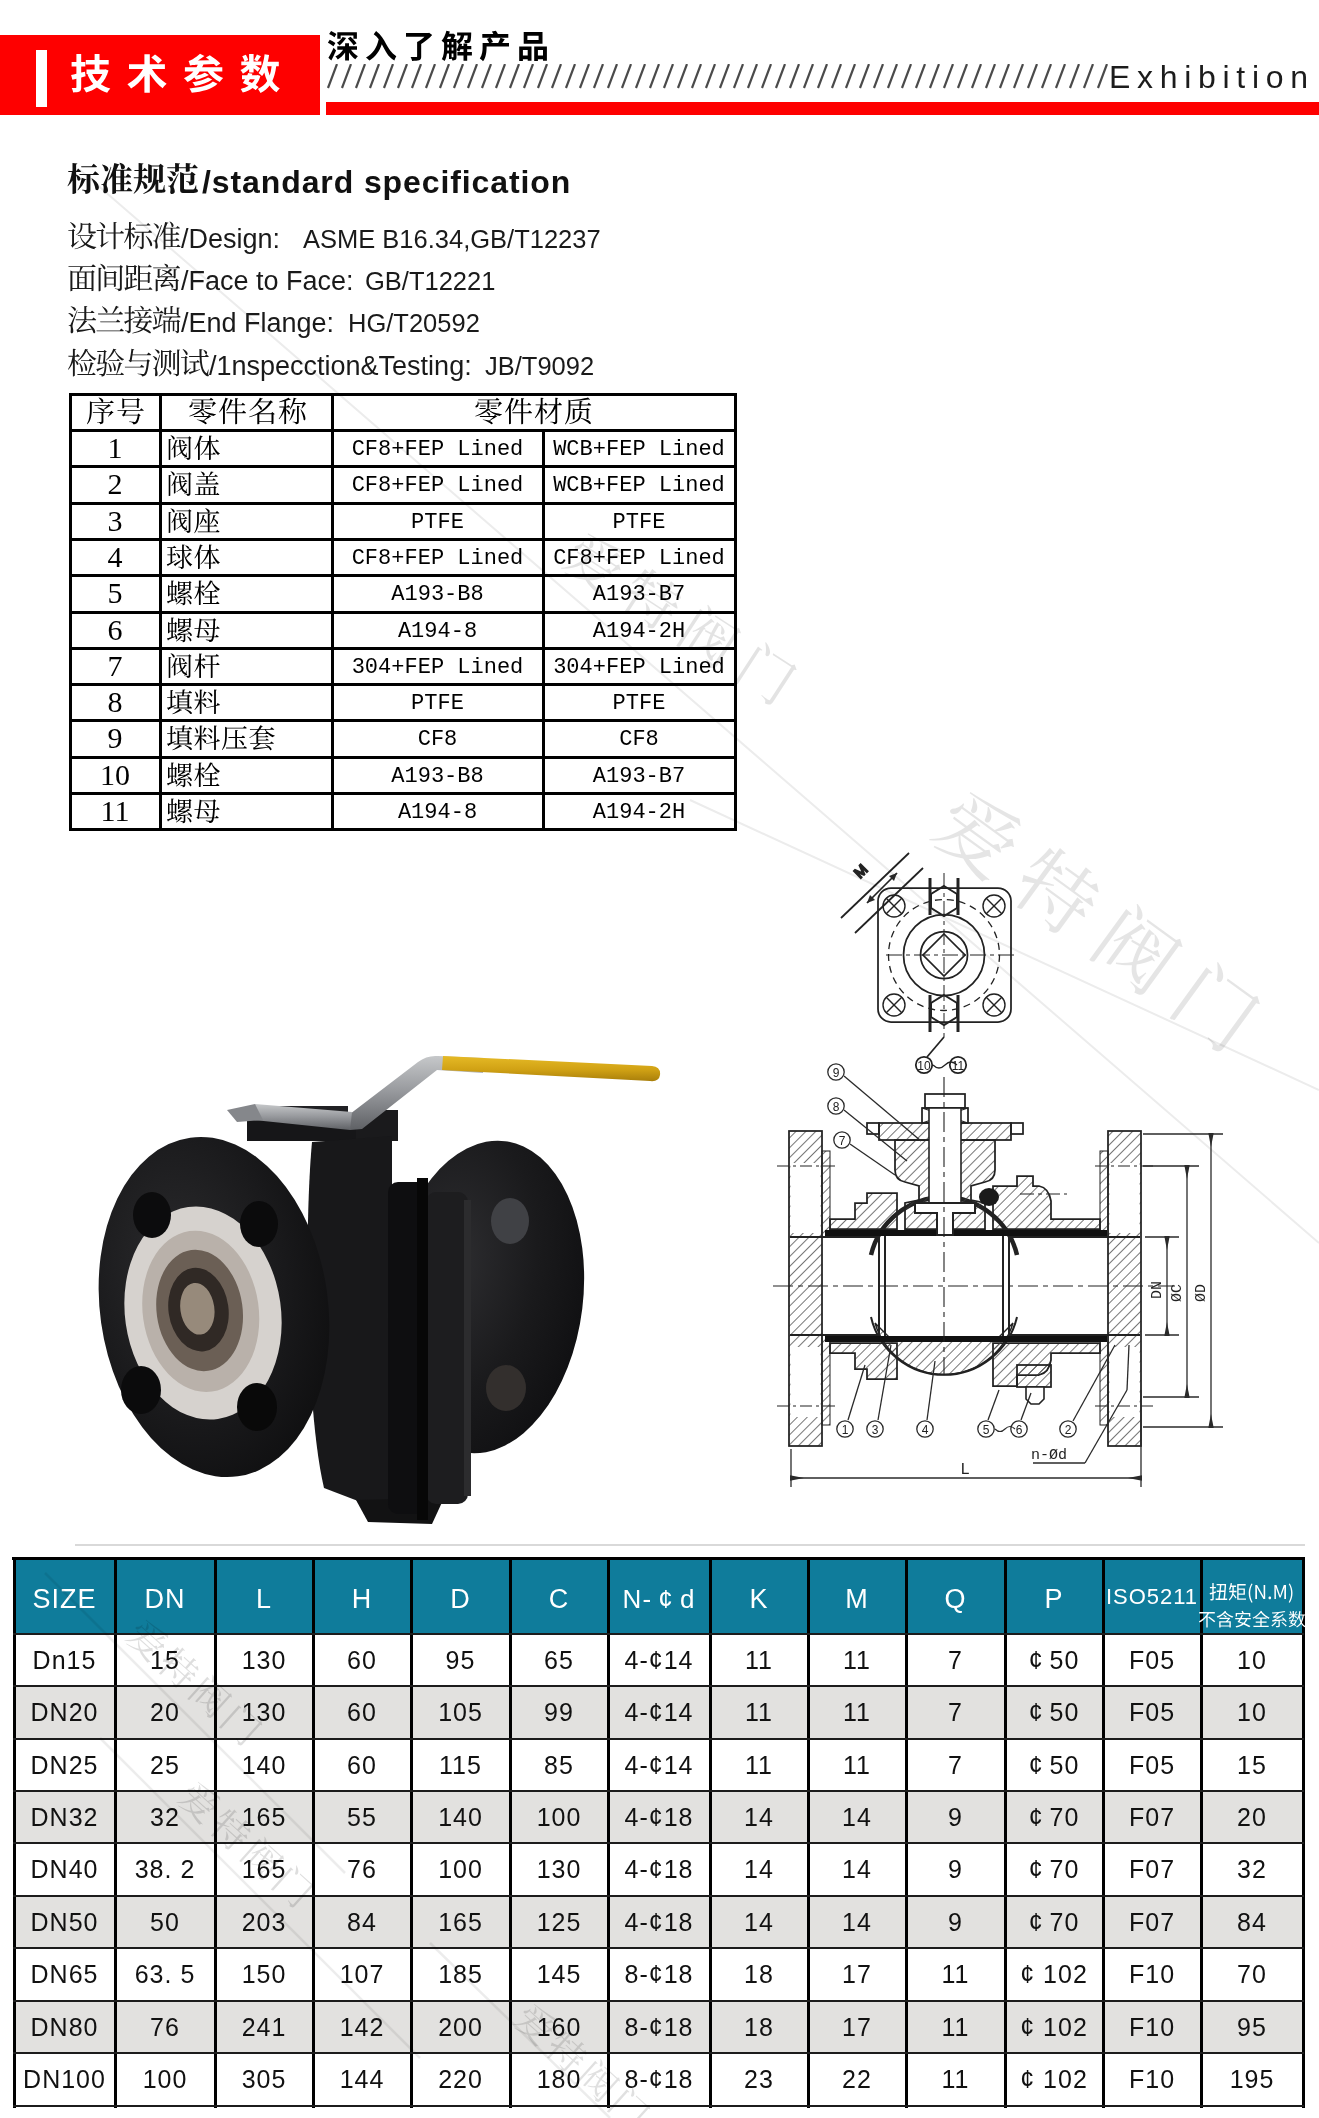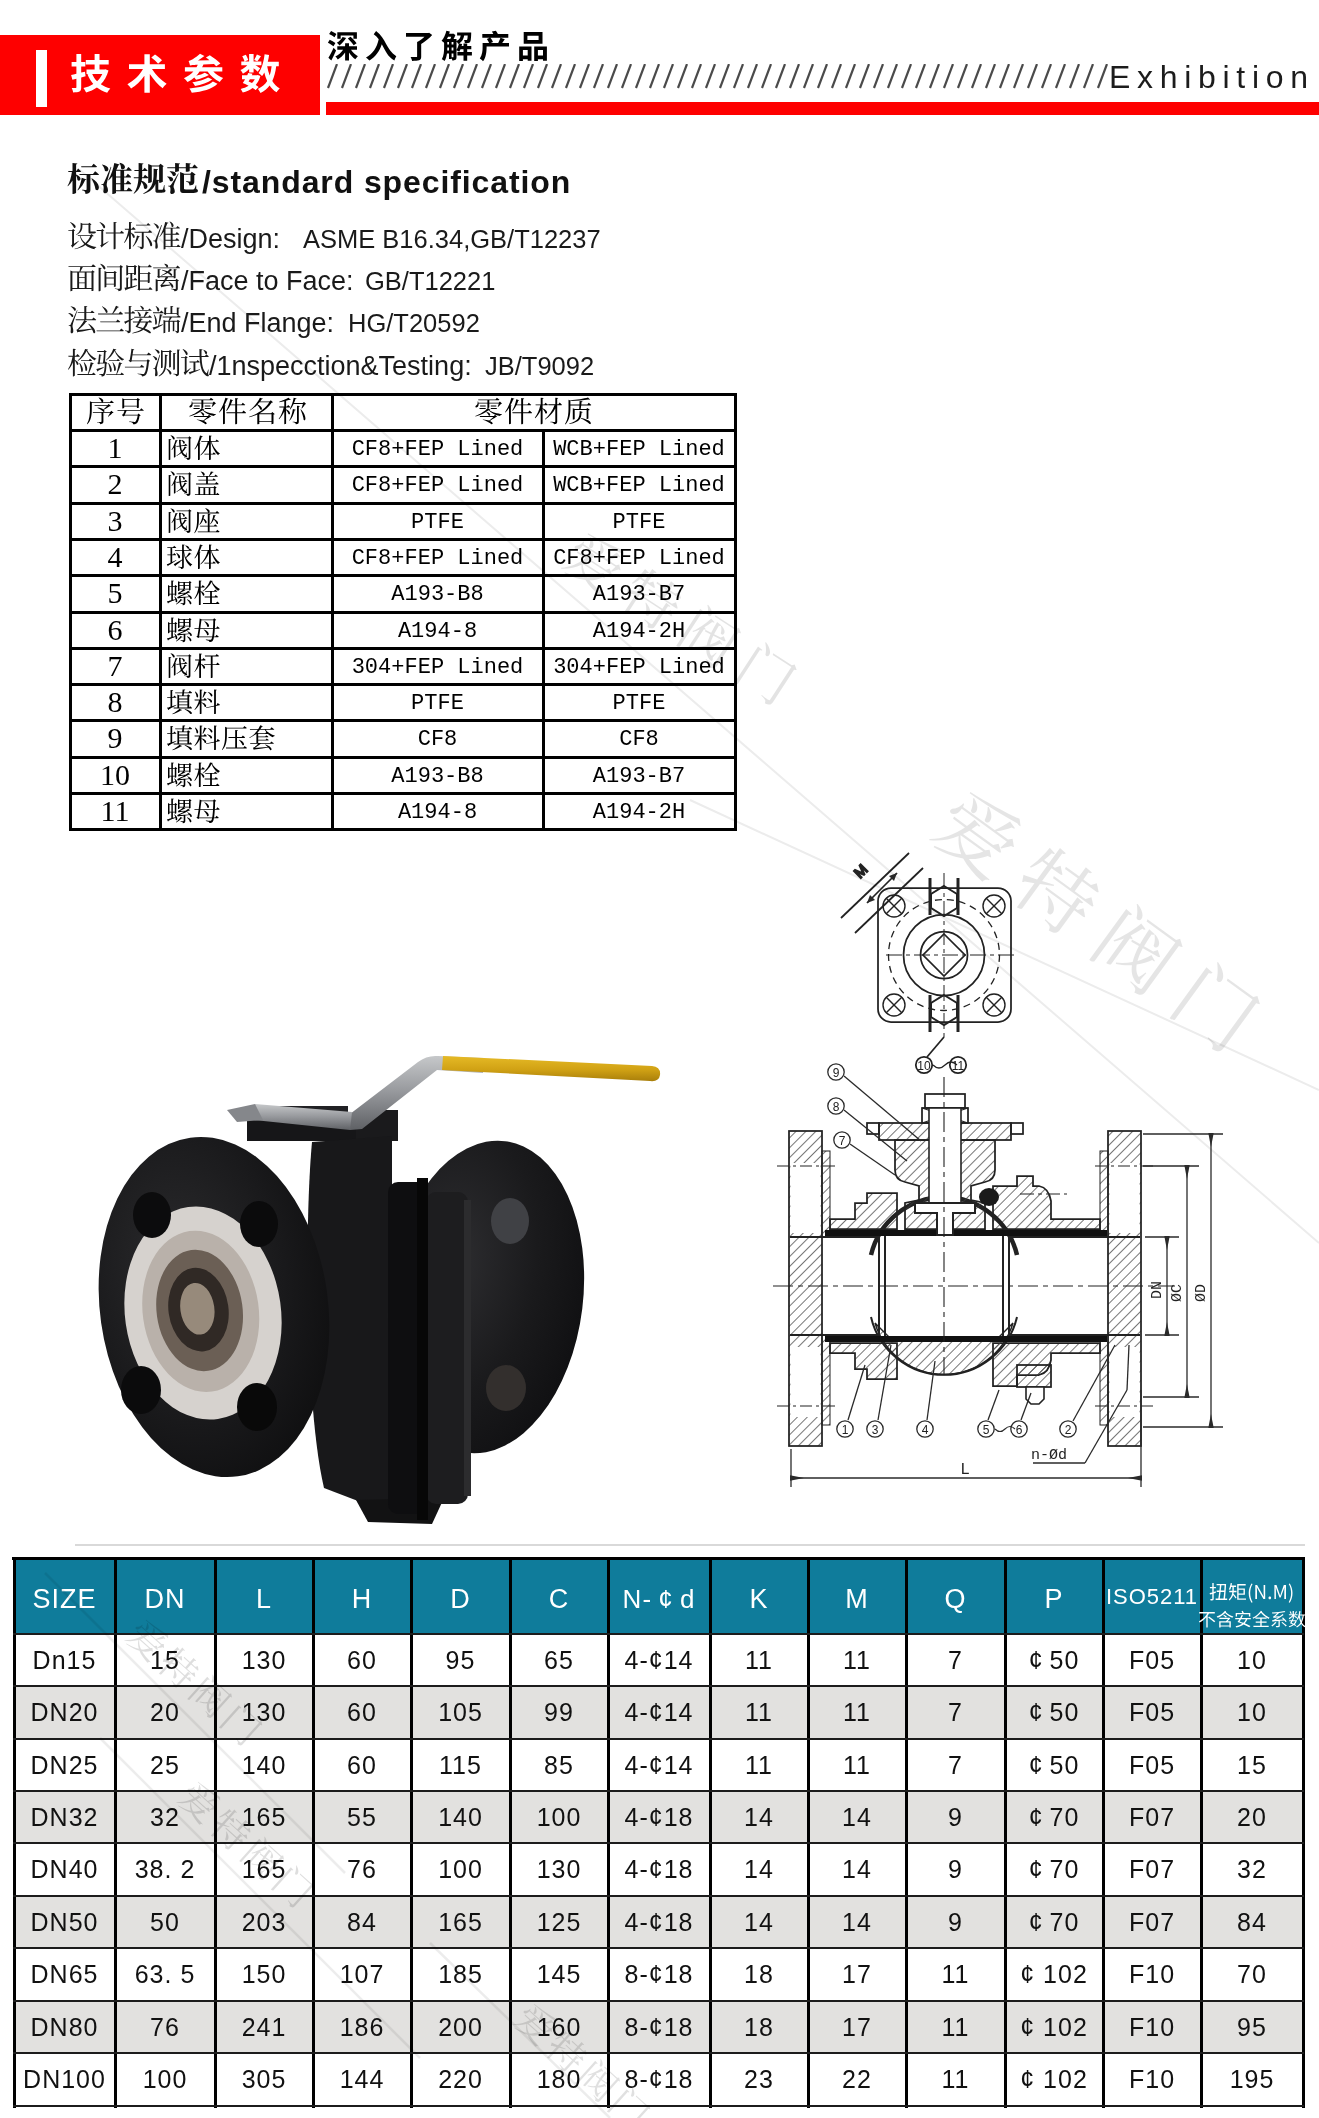--- a/index.html
+++ b/index.html
@@ -336,21 +336,21 @@
 <div style="position:absolute;left:608px;top:1962px;width:102px;text-align:center;font-family:&quot;Liberation Sans&quot;,sans-serif;font-size:25px;font-weight:400;color:#111;line-height:1;white-space:nowrap;letter-spacing:1px;">8-¢18</div>
 <div style="position:absolute;left:710px;top:1962px;width:98px;text-align:center;font-family:&quot;Liberation Sans&quot;,sans-serif;font-size:25px;font-weight:400;color:#111;line-height:1;white-space:nowrap;letter-spacing:1px;">18</div>
 <div style="position:absolute;left:808px;top:1962px;width:98px;text-align:center;font-family:&quot;Liberation Sans&quot;,sans-serif;font-size:25px;font-weight:400;color:#111;line-height:1;white-space:nowrap;letter-spacing:1px;">17</div>
 <div style="position:absolute;left:906px;top:1962px;width:99px;text-align:center;font-family:&quot;Liberation Sans&quot;,sans-serif;font-size:25px;font-weight:400;color:#111;line-height:1;white-space:nowrap;letter-spacing:1px;">11</div>
 <div style="position:absolute;left:1005px;top:1962px;width:98px;text-align:center;font-family:&quot;Liberation Sans&quot;,sans-serif;font-size:25px;font-weight:400;color:#111;line-height:1;white-space:nowrap;letter-spacing:1px;">¢ 102</div>
 <div style="position:absolute;left:1103px;top:1962px;width:98px;text-align:center;font-family:&quot;Liberation Sans&quot;,sans-serif;font-size:25px;font-weight:400;color:#111;line-height:1;white-space:nowrap;letter-spacing:1px;">F10</div>
 <div style="position:absolute;left:1201px;top:1962px;width:102px;text-align:center;font-family:&quot;Liberation Sans&quot;,sans-serif;font-size:25px;font-weight:400;color:#111;line-height:1;white-space:nowrap;letter-spacing:1px;">70</div>
 <div style="position:absolute;left:14px;top:2015px;width:101px;text-align:center;font-family:&quot;Liberation Sans&quot;,sans-serif;font-size:25px;font-weight:400;color:#111;line-height:1;white-space:nowrap;letter-spacing:1px;">DN80</div>
 <div style="position:absolute;left:115px;top:2015px;width:100px;text-align:center;font-family:&quot;Liberation Sans&quot;,sans-serif;font-size:25px;font-weight:400;color:#111;line-height:1;white-space:nowrap;letter-spacing:1px;">76</div>
 <div style="position:absolute;left:215px;top:2015px;width:98px;text-align:center;font-family:&quot;Liberation Sans&quot;,sans-serif;font-size:25px;font-weight:400;color:#111;line-height:1;white-space:nowrap;letter-spacing:1px;">241</div>
-<div style="position:absolute;left:313px;top:2015px;width:98px;text-align:center;font-family:&quot;Liberation Sans&quot;,sans-serif;font-size:25px;font-weight:400;color:#111;line-height:1;white-space:nowrap;letter-spacing:1px;">186</div>
+<div style="position:absolute;left:313px;top:2015px;width:98px;text-align:center;font-family:&quot;Liberation Sans&quot;,sans-serif;font-size:25px;font-weight:400;color:#111;line-height:1;white-space:nowrap;letter-spacing:1px;">142</div>
 <div style="position:absolute;left:411px;top:2015px;width:99px;text-align:center;font-family:&quot;Liberation Sans&quot;,sans-serif;font-size:25px;font-weight:400;color:#111;line-height:1;white-space:nowrap;letter-spacing:1px;">200</div>
 <div style="position:absolute;left:510px;top:2015px;width:98px;text-align:center;font-family:&quot;Liberation Sans&quot;,sans-serif;font-size:25px;font-weight:400;color:#111;line-height:1;white-space:nowrap;letter-spacing:1px;">160</div>
 <div style="position:absolute;left:608px;top:2015px;width:102px;text-align:center;font-family:&quot;Liberation Sans&quot;,sans-serif;font-size:25px;font-weight:400;color:#111;line-height:1;white-space:nowrap;letter-spacing:1px;">8-¢18</div>
 <div style="position:absolute;left:710px;top:2015px;width:98px;text-align:center;font-family:&quot;Liberation Sans&quot;,sans-serif;font-size:25px;font-weight:400;color:#111;line-height:1;white-space:nowrap;letter-spacing:1px;">18</div>
 <div style="position:absolute;left:808px;top:2015px;width:98px;text-align:center;font-family:&quot;Liberation Sans&quot;,sans-serif;font-size:25px;font-weight:400;color:#111;line-height:1;white-space:nowrap;letter-spacing:1px;">17</div>
 <div style="position:absolute;left:906px;top:2015px;width:99px;text-align:center;font-family:&quot;Liberation Sans&quot;,sans-serif;font-size:25px;font-weight:400;color:#111;line-height:1;white-space:nowrap;letter-spacing:1px;">11</div>
 <div style="position:absolute;left:1005px;top:2015px;width:98px;text-align:center;font-family:&quot;Liberation Sans&quot;,sans-serif;font-size:25px;font-weight:400;color:#111;line-height:1;white-space:nowrap;letter-spacing:1px;">¢ 102</div>
 <div style="position:absolute;left:1103px;top:2015px;width:98px;text-align:center;font-family:&quot;Liberation Sans&quot;,sans-serif;font-size:25px;font-weight:400;color:#111;line-height:1;white-space:nowrap;letter-spacing:1px;">F10</div>
 <div style="position:absolute;left:1201px;top:2015px;width:102px;text-align:center;font-family:&quot;Liberation Sans&quot;,sans-serif;font-size:25px;font-weight:400;color:#111;line-height:1;white-space:nowrap;letter-spacing:1px;">95</div>
 <div style="position:absolute;left:14px;top:2067px;width:101px;text-align:center;font-family:&quot;Liberation Sans&quot;,sans-serif;font-size:25px;font-weight:400;color:#111;line-height:1;white-space:nowrap;letter-spacing:1px;">DN100</div>

